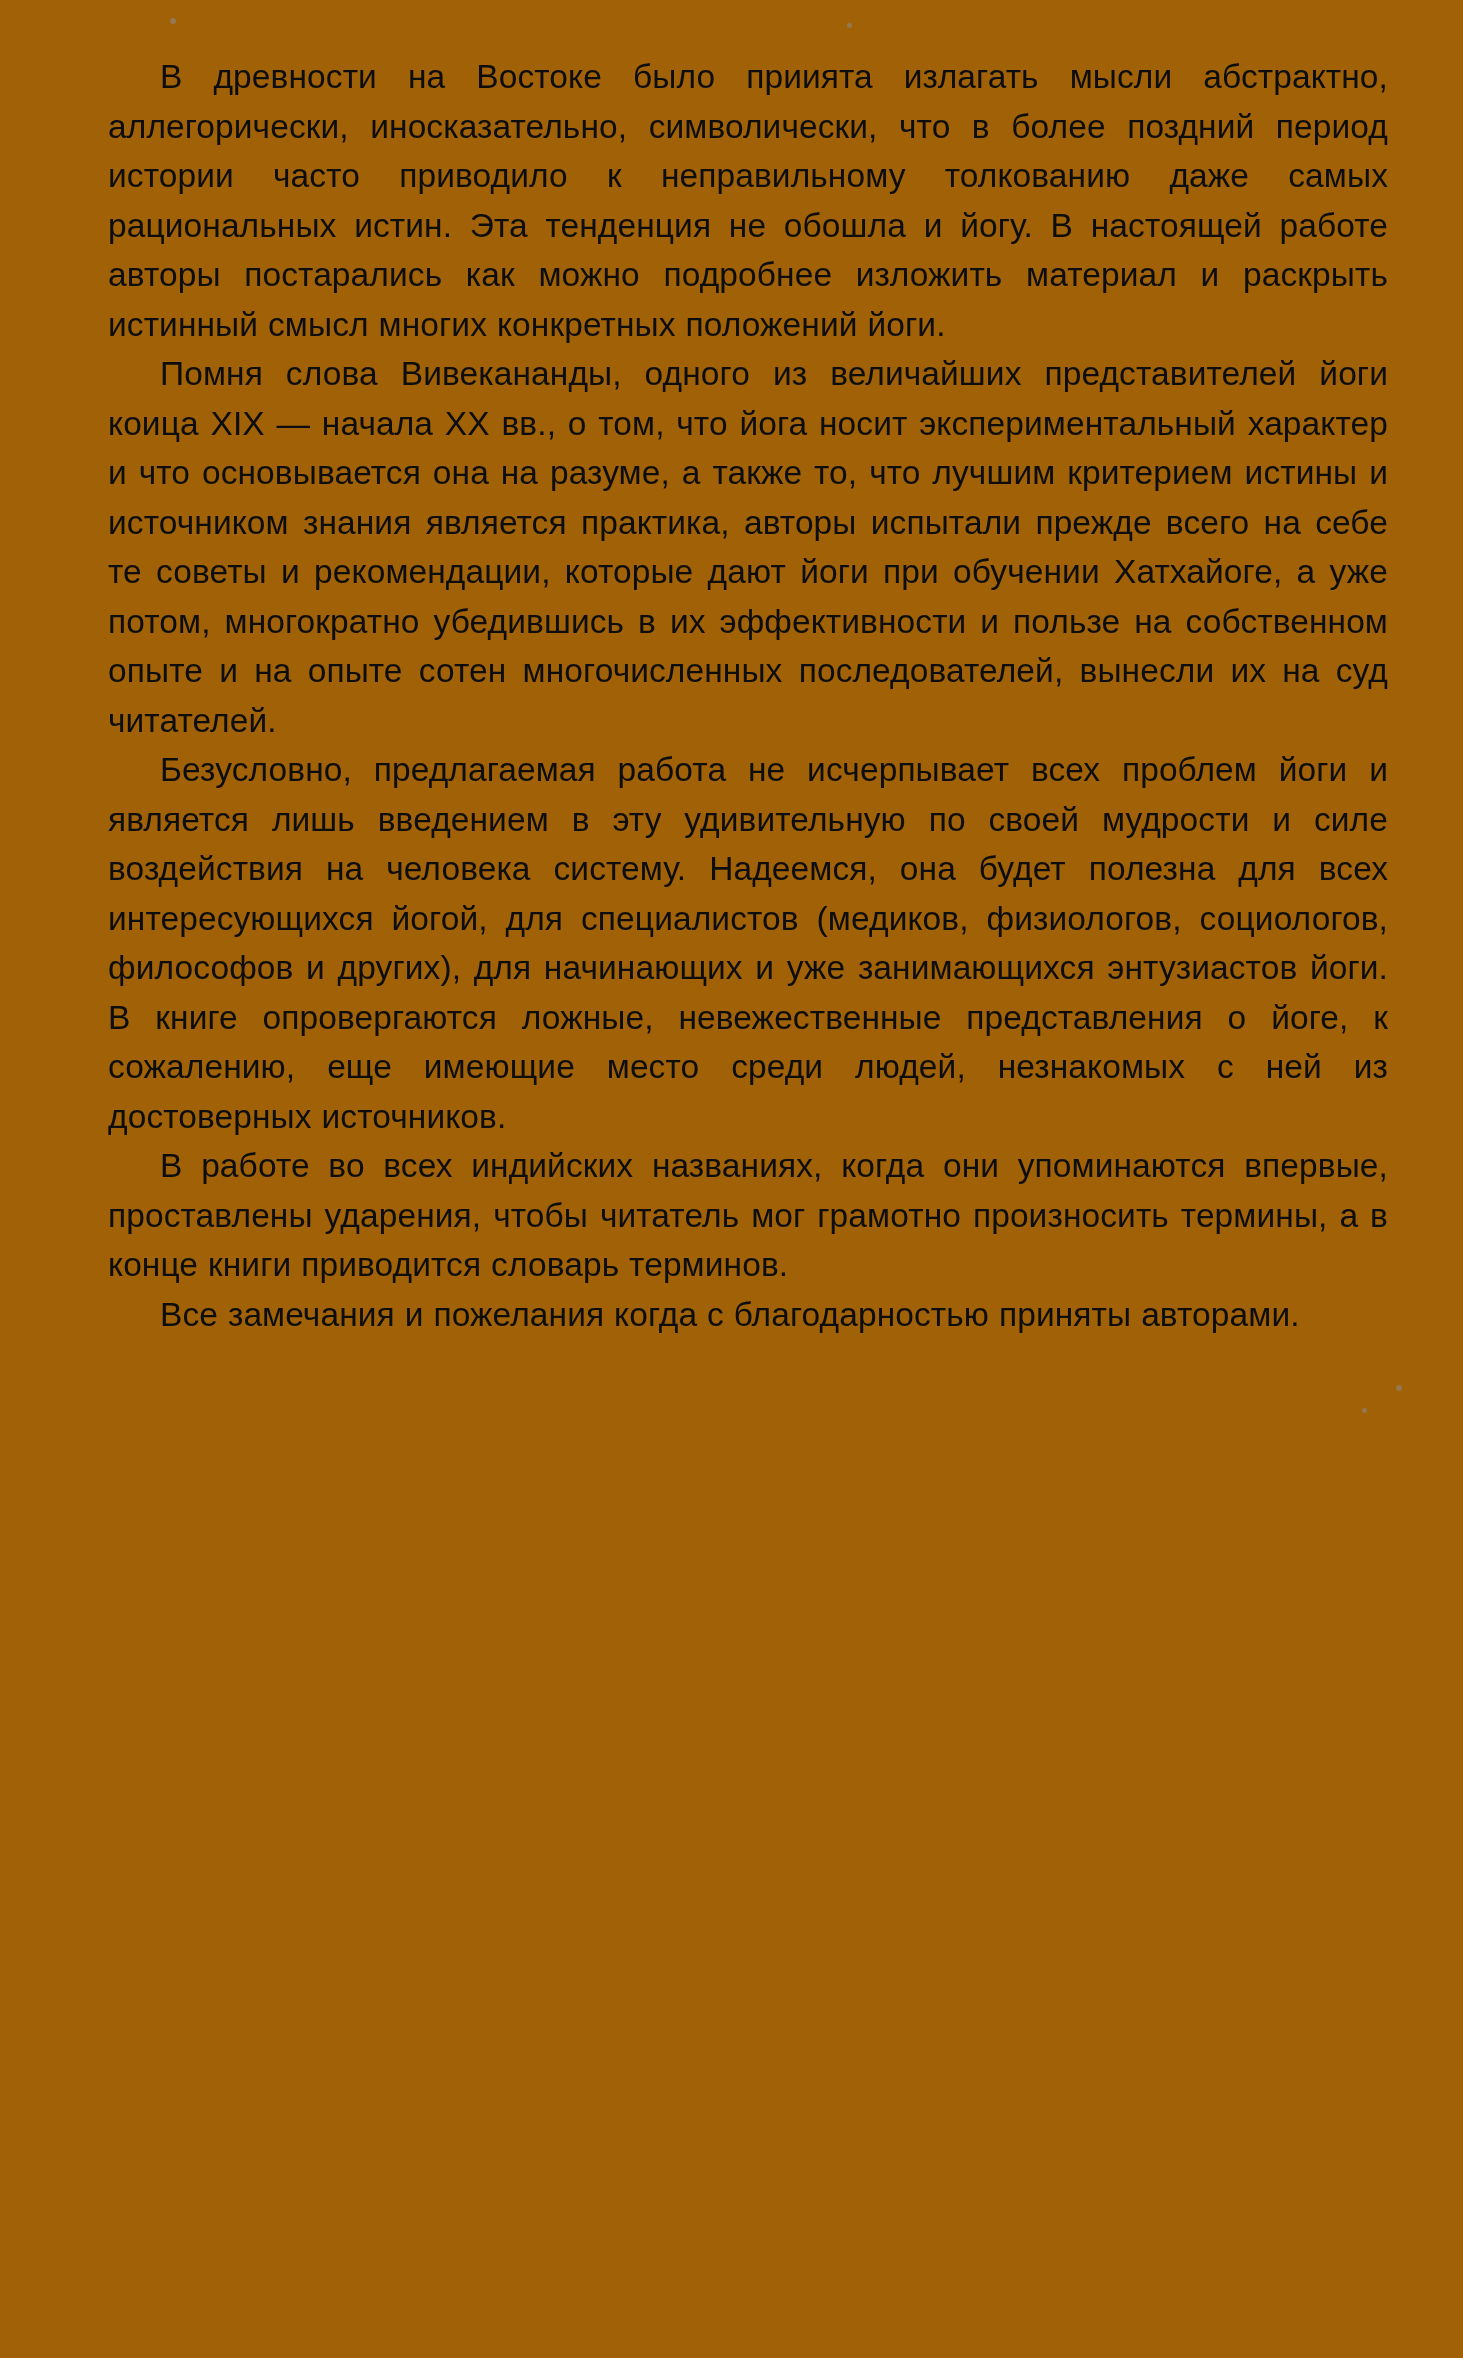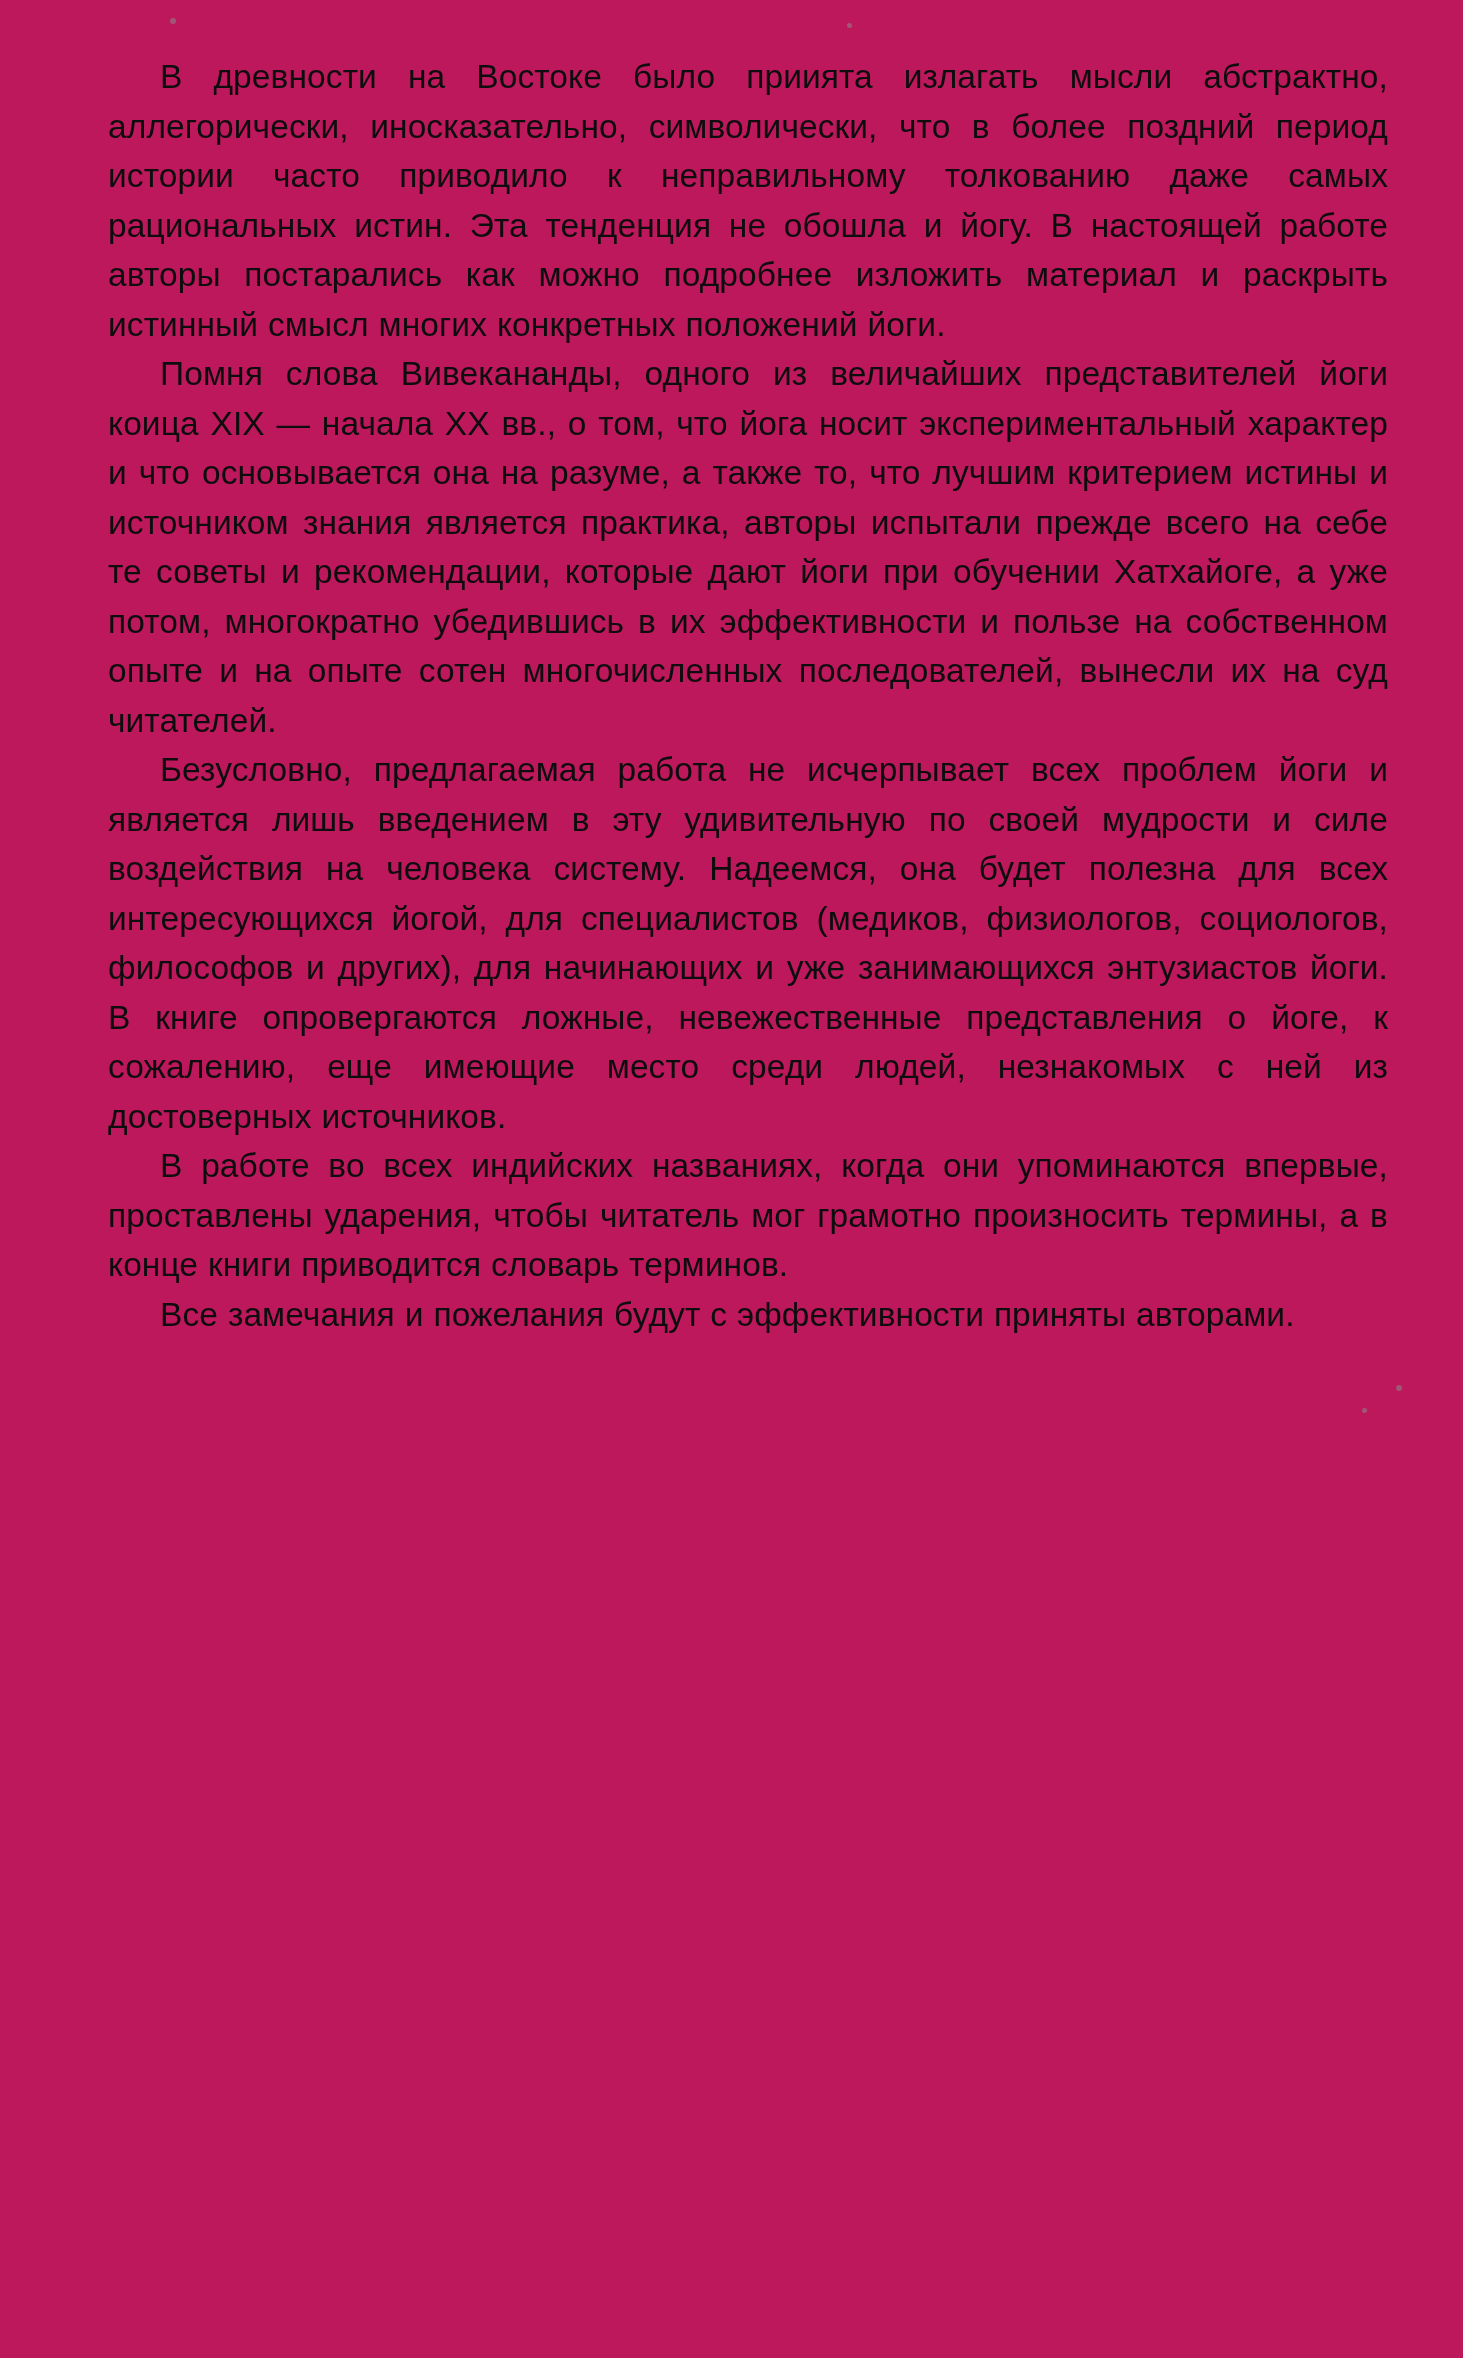--- a/index.html
+++ b/index.html
@@ -14,21 +14,21 @@
     color: #111111;
     position: relative;
     overflow: hidden;
   }
   .page {
     position: absolute;
     top: 0;
     left: 0;
     width: 1463px;
     height: 2358px;
-    background: #be185d;
+    background: #a16207;
   }
   .text-column {
     position: absolute;
     left: 108px;
     top: 52px;
     width: 1280px;
   }
   p.para {
     margin: 0;
     font-size: 33.5px;
@@ -60,16 +60,16 @@
   <span class="speck" style="left:170px; top:18px; width:6px; height:6px;"></span>
   <span class="speck" style="left:847px; top:23px; width:5px; height:5px;"></span>
   <span class="speck" style="left:1396px; top:1385px; width:6px; height:6px;"></span>
   <span class="speck" style="left:1362px; top:1408px; width:5px; height:5px;"></span>
 
   <div class="text-column">
     <p class="para">В древности на Востоке было приията излагать мысли абстрактно, аллегорически, иносказательно, символически, что в более поздний период истории часто приводило к неправильному толкованию даже самых рациональных истин. Эта тенденция не обошла и йогу. В настоящей работе авторы постарались как можно подробнее изложить материал и раскрыть истинный смысл многих конкретных положений йоги.</p>
     <p class="para">Помня слова Вивекананды, одного из величайших представителей йоги коица XIX — начала XX вв., о том, что йога носит экспериментальный характер и что основывается она на разуме, а также то, что лучшим критерием истины и источником знания является практика, авторы испытали прежде всего на себе те советы и рекомендации, которые дают йоги при обучении Хатхайоге, а уже потом, многократно убедившись в их эффективности и пользе на собственном опыте и на опыте сотен многочисленных последователей, вынесли их на суд читателей.</p>
     <p class="para">Безусловно, предлагаемая работа не исчерпывает всех проблем йоги и является лишь введением в эту удивительную по своей мудрости и силе воздействия на человека систему. Надеемся, она будет полезна для всех интересующихся йогой, для специалистов (медиков, физиологов, социологов, философов и других), для начинающих и уже занимающихся энтузиастов йоги. В книге опровергаются ложные, невежественные представления о йоге, к сожалению, еще имеющие место среди людей, незнакомых с ней из достоверных источников.</p>
     <p class="para">В работе во всех индийских названиях, когда они упоминаются впервые, проставлены ударения, чтобы читатель мог грамотно произносить термины, а в конце книги приводится словарь терминов.</p>
-    <p class="para">Все замечания и пожелания будут с эффективности приняты авторами.</p>
+    <p class="para">Все замечания и пожелания когда с благодарностью приняты авторами.</p>
   </div>
 
 </div>
 
 </body></html>

